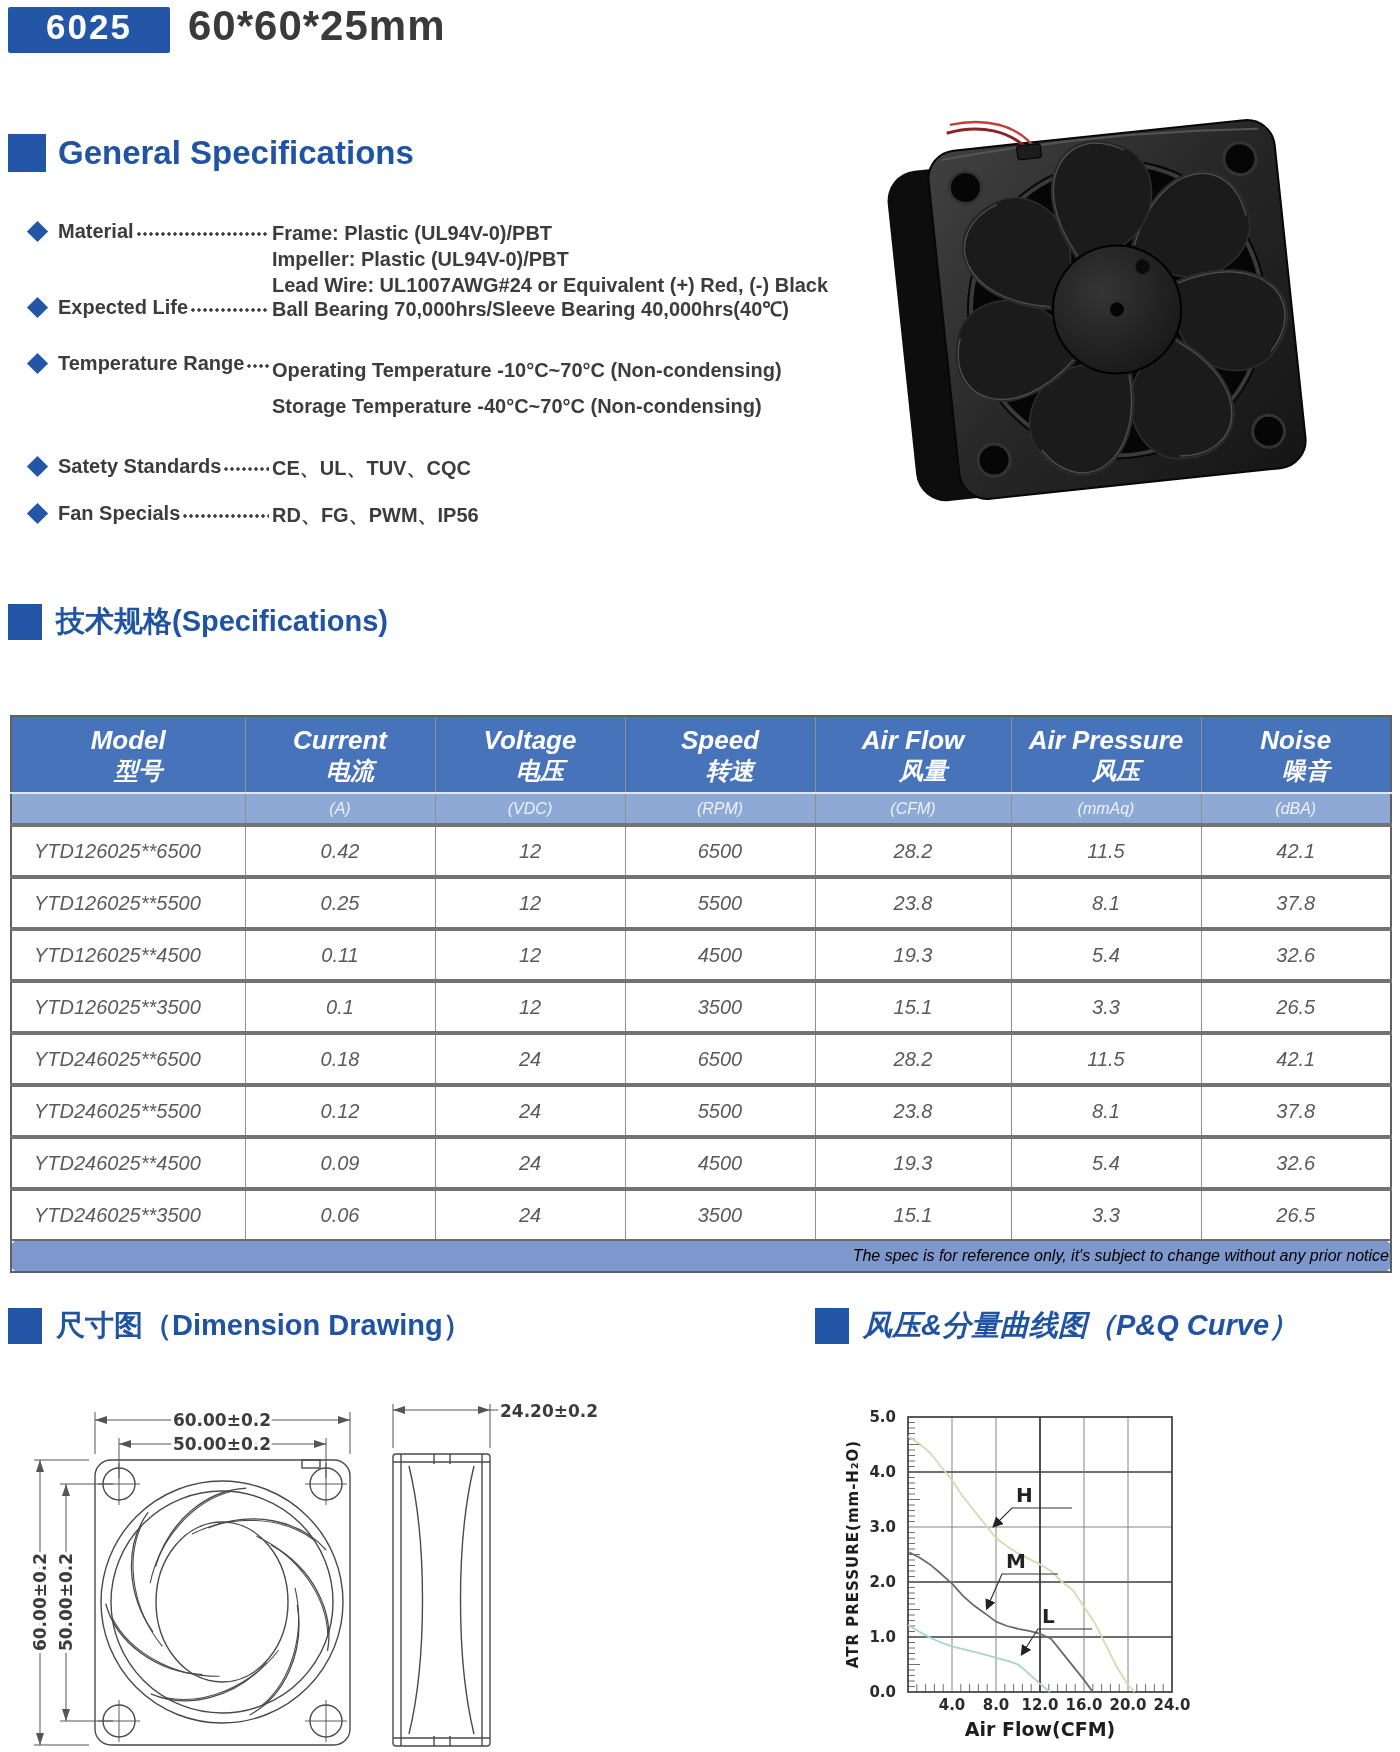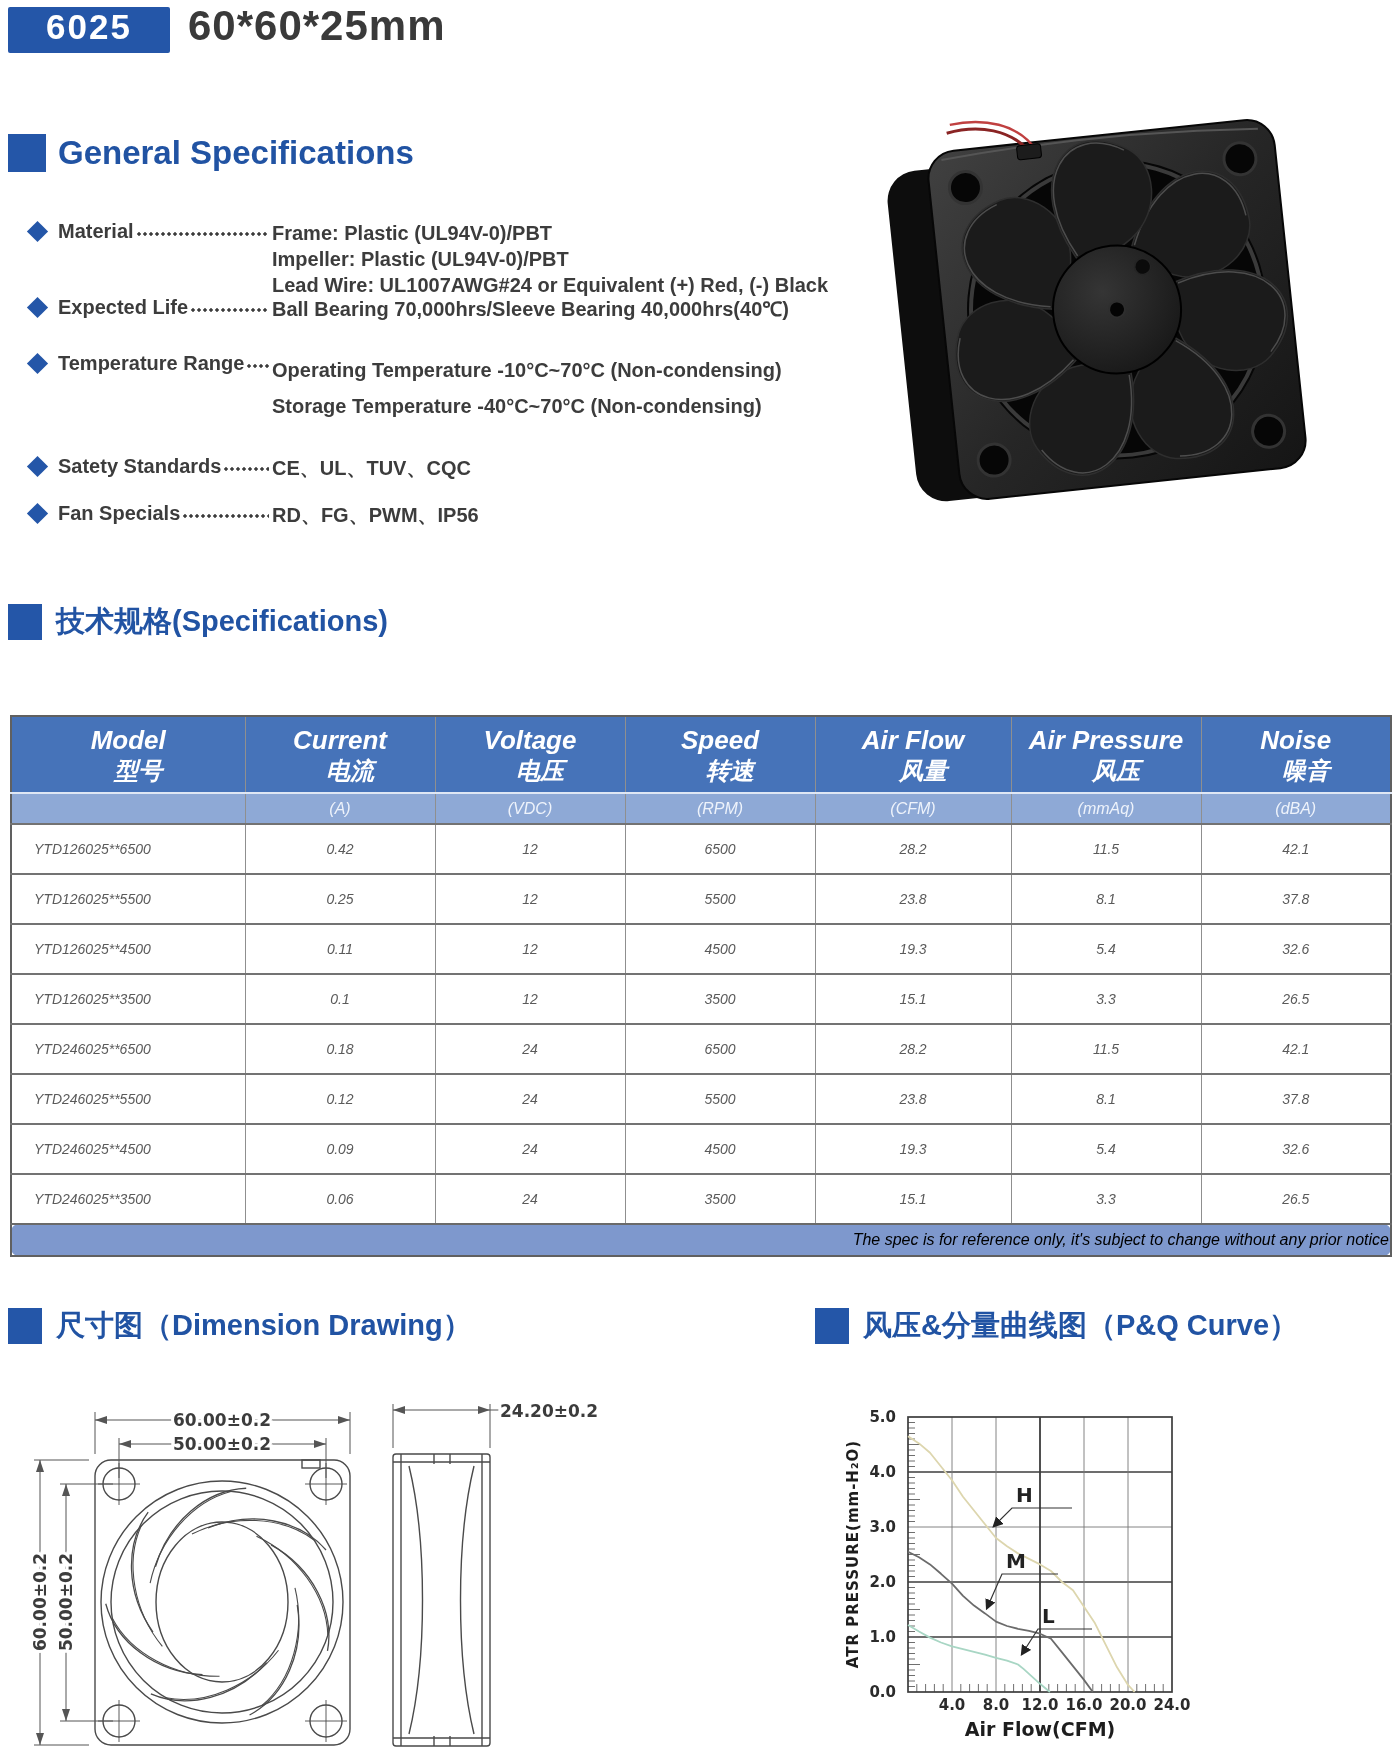--- a/index.html
+++ b/index.html
@@ -33,21 +33,21 @@
   .gs-vals{font-size:20px;font-weight:bold;color:#3c3c3c;line-height:26px;}
 
   
   #table-wrap{position:absolute;left:10px;top:715px;font-style:italic;}
   table.spec{border-collapse:collapse;table-layout:fixed;width:1380px;border:2px solid #606060;}
   table.spec td,table.spec th{border-left:1px solid #8f8f8f;border-right:1px solid #8f8f8f;overflow:hidden;}
   tr.th th{background:#4673b9;color:#fff;font-weight:bold;padding:7px 0 6px 0;}
   tr.th th .en{font-size:26px;line-height:32px;}
   tr.th th .zh{font-size:24px;line-height:30px;margin-left:20px;}
   tr.tu td{background:#8ea9d6;color:#eef3fb;font-size:16px;text-align:center;height:27px;border-top:2px solid #dfe7f4;}
-  tr.tr-d td{height:46px;color:#5a5a5a;font-size:14px;text-align:center;border-top:2px solid #737373;background:#fff;}
+  tr.tr-d td{height:46px;color:#5a5a5a;font-size:20px;text-align:center;border-top:4px solid #737373;background:#fff;}
   tr.tr-d td.model{text-align:left;padding-left:22px;}
   td.note{background:#7e98cd;color:#000000;font-size:16px;text-align:right;height:28px;border-top:2px solid #6a6a6a;border-radius:8px;}
 
   
   .dimtxt{font-family:"DejaVu Sans",sans-serif;font-size:17px;font-weight:bold;fill:#3c3c3c;
           paint-order:stroke;stroke:#fff;stroke-width:6px;}
   .axis-num{font-family:"DejaVu Sans",sans-serif;font-size:15px;font-weight:bold;fill:#2b2b2b;}
   .axis-title{font-family:"DejaVu Sans",sans-serif;font-weight:bold;fill:#1d1d1d;}
   .ann{font-family:"DejaVu Sans",sans-serif;font-size:20px;font-weight:bold;fill:#222;}
 </style>
@@ -303,21 +303,21 @@
             <td class="note" colspan="7">The spec is for reference only, it's subject to change without any prior notice</td>
           </tr>
         </tbody>
       </table>
     </div>
 
   <div class="sec-head h-mid" style="left:8px;top:1306px;">
     <span class="sec-sq"></span>
     <span class="sec-title">尺寸图（Dimension Drawing）</span>
   </div>
-  <div class="sec-head h-mid" style="left:815px;top:1306px;">
+  <div class="sec-head h-mid" style="left:815px;top:1306px;font-style:italic;">
     <span class="sec-sq"></span>
     <span class="sec-title">风压&amp;分量曲线图（P&amp;Q Curve）</span>
   </div>
 
   <svg class="abs" style="left:10px;top:1390px;" width="700" height="362" viewBox="0 0 700 362">
     <g stroke="#4a4a4a" stroke-width="1.4" fill="none">
 
       <rect x="85" y="70" width="255" height="285" rx="16"></rect>
       <rect x="292" y="70" width="18" height="8"></rect>
 

